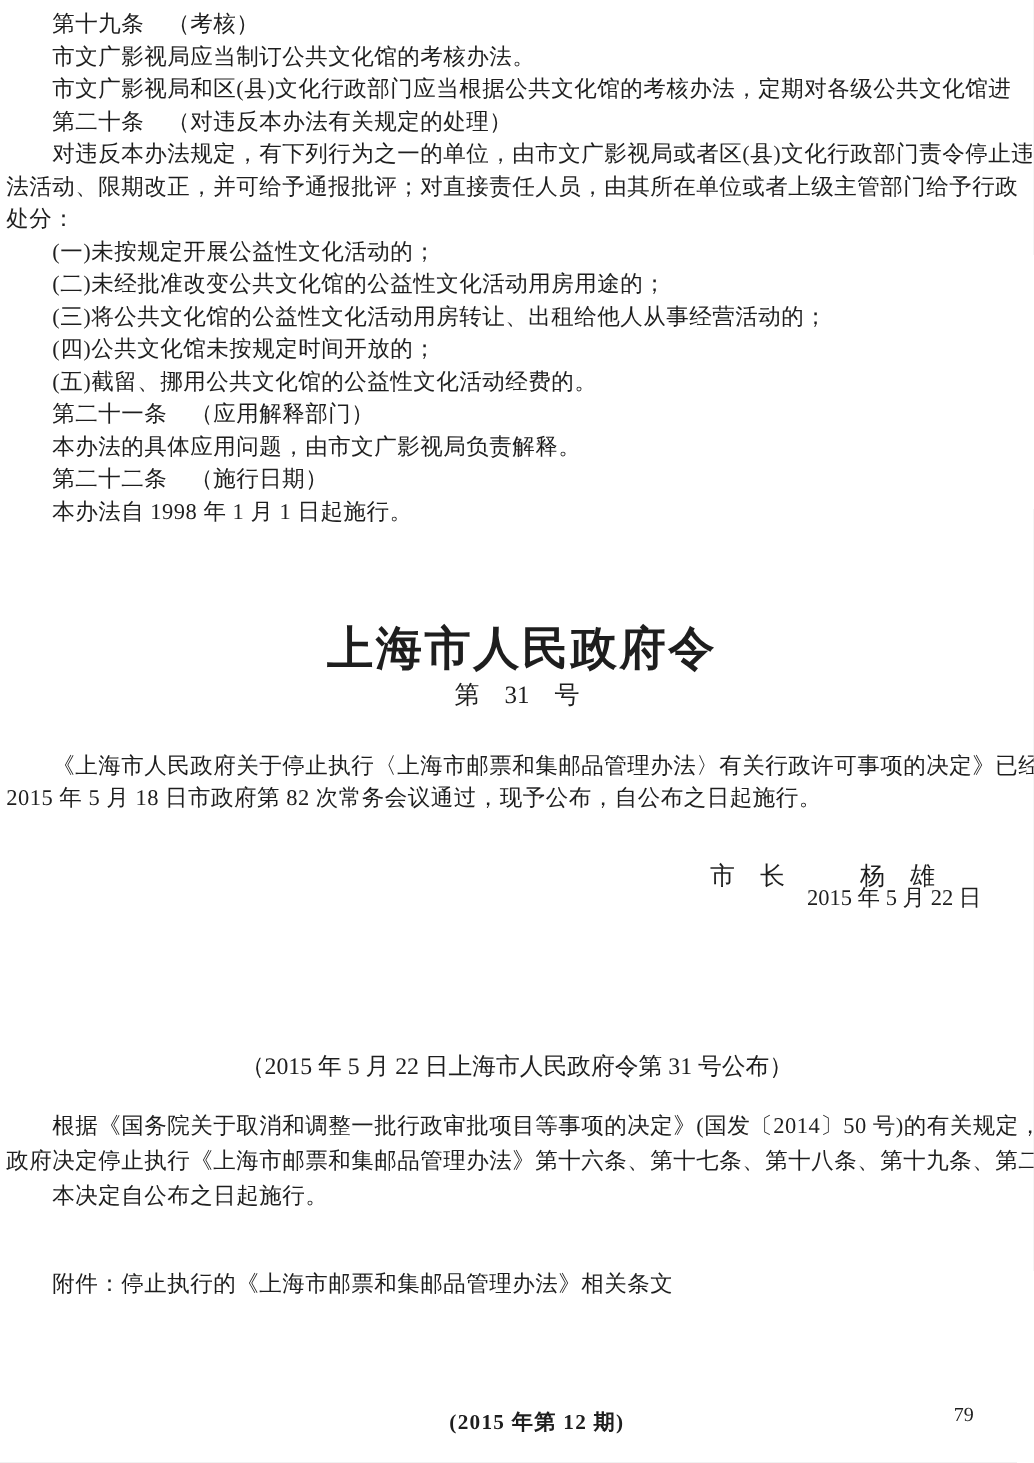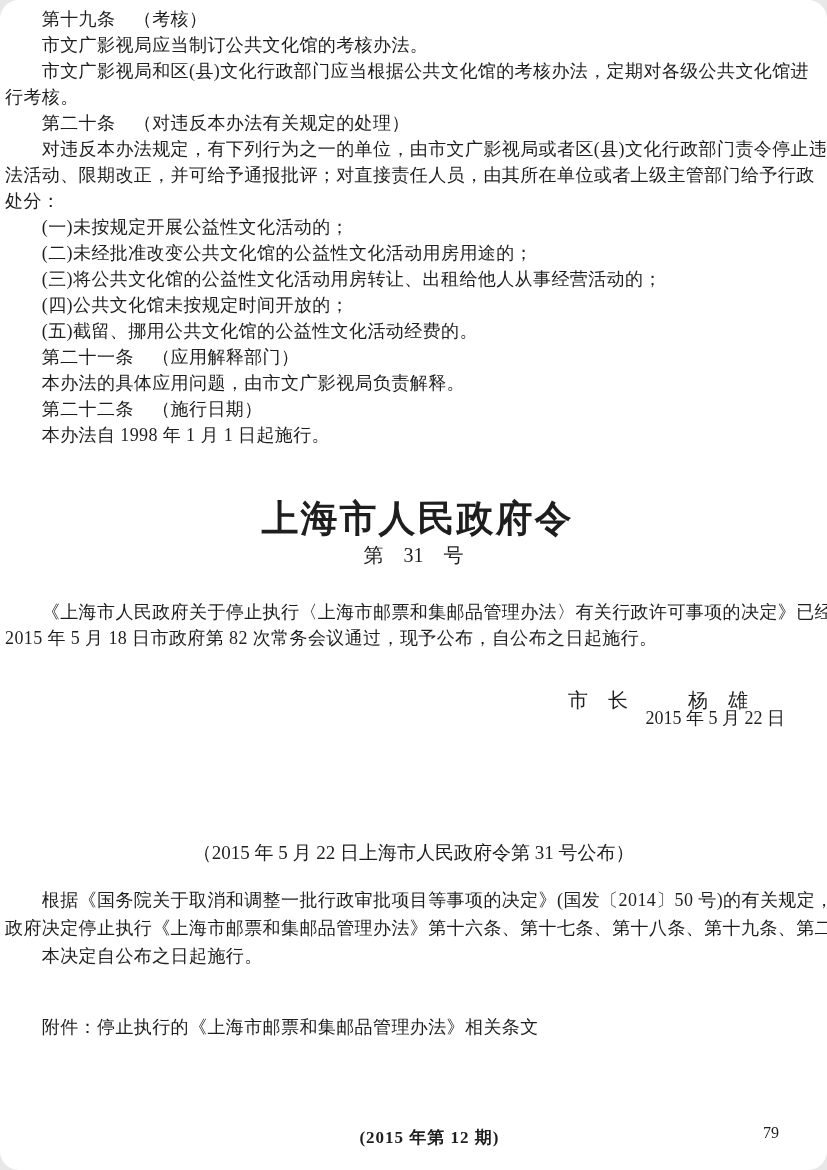--- a/index.html
+++ b/index.html
@@ -5,21 +5,20 @@
 <style>
   html,body { margin:0; padding:0; background:#e8e8e8; }
   .page {
     position:relative;
     width:827px; height:1170px;
     margin:0 auto;
     background:#ffffff;
     color:#1e1e1e;
     font-family:"Liberation Serif", serif;
     overflow:hidden;
-    border-radius:19px;
   }
   .line { white-space:pre; }
 
   
   .articles { position:absolute; top:6px; left:5px; right:3px; }
   .articles .line { font-size:18px; line-height:26px; letter-spacing:0.4px; }
 
   
   .decree-title {
     position:absolute; top:490px; left:0; width:100%;
@@ -75,21 +74,20 @@
 <div class="page">
 
   <section class="articles">
 
       <div class="line">　　第十九条　（考核）</div>
 
       <div class="line">　　市文广影视局应当制订公共文化馆的考核办法。</div>
 
       <div class="line">　　市文广影视局和区(县)文化行政部门应当根据公共文化馆的考核办法，定期对各级公共文化馆进</div>
 
-      <div class="line">行考核。</div>
 
       <div class="line">　　第二十条　（对违反本办法有关规定的处理）</div>
 
       <div class="line">　　对违反本办法规定，有下列行为之一的单位，由市文广影视局或者区(县)文化行政部门责令停止违</div>
 
       <div class="line">法活动、限期改正，并可给予通报批评；对直接责任人员，由其所在单位或者上级主管部门给予行政</div>
 
       <div class="line">处分：</div>
 
       <div class="line">　　(一)未按规定开展公益性文化活动的；</div>

